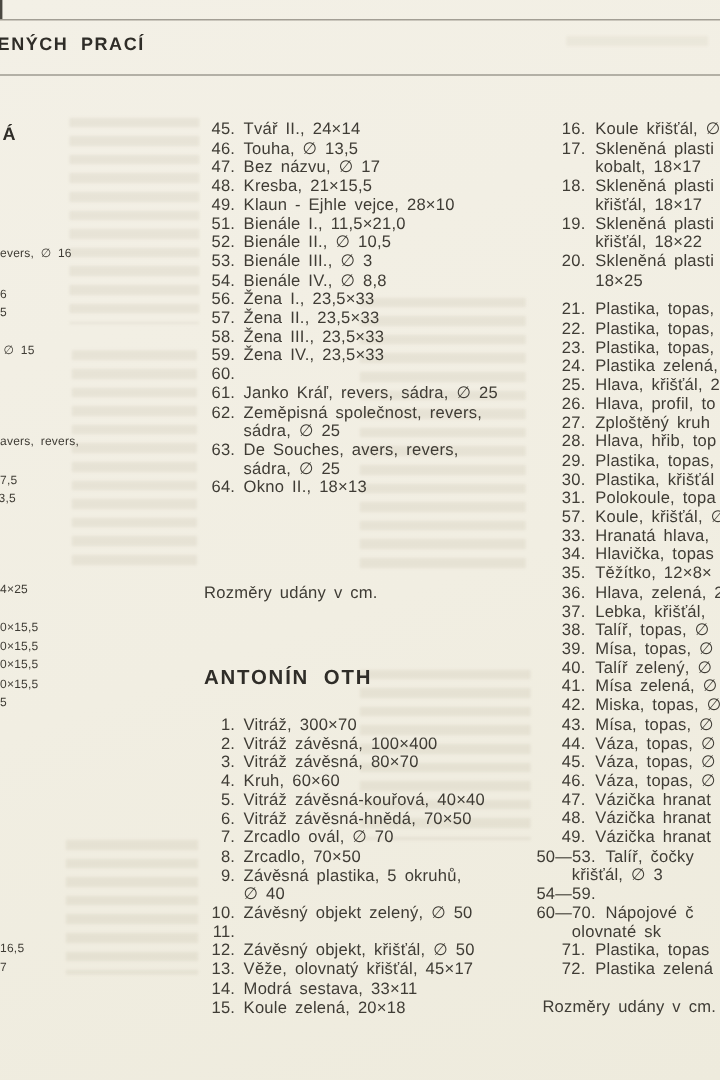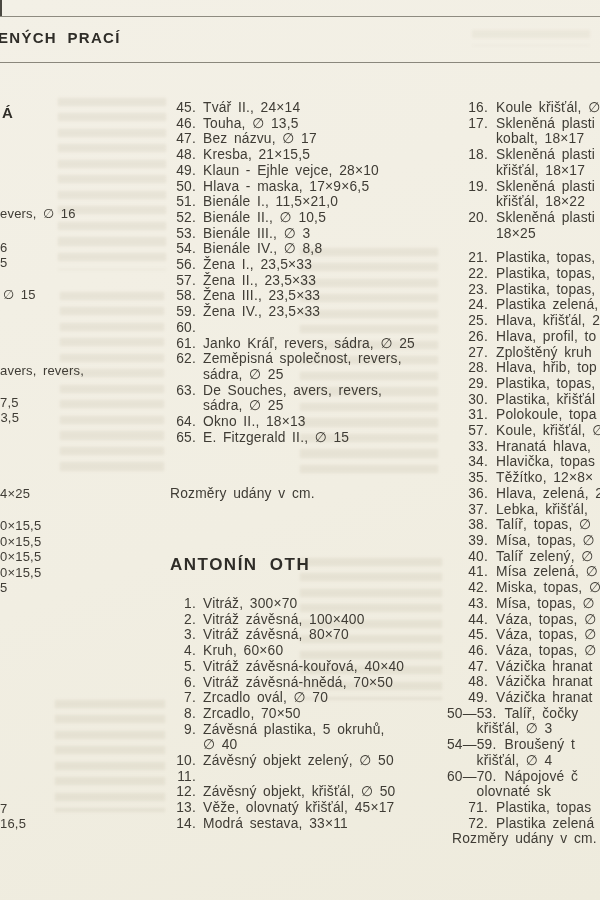--- a/index.html
+++ b/index.html
@@ -35,37 +35,37 @@
     font-size:15px; font-weight:bold; letter-spacing:1.3px; word-spacing:5px;
     color:#2f2d28;
   }
 
   .col-left-heading {
     position:absolute; left:2px; top:104px;
     font-size:15px; font-weight:bold; color:#2f2d28;
   }
 
   #left-fragments .frag {
-    position:absolute; left:0; font-size:13px; letter-spacing:.2px; word-spacing:2.5px;
+    position:absolute; left:0; font-size:10px; letter-spacing:.2px; word-spacing:2.5px;
     white-space:nowrap;
   }
   #left-fragments .frag:nth-of-type(1)  { top:206px; }
   #left-fragments .frag:nth-of-type(2)  { top:240px; }
   #left-fragments .frag:nth-of-type(3)  { top:255px; }
   #left-fragments .frag:nth-of-type(4)  { top:287px; left:3px; }
   #left-fragments .frag:nth-of-type(5)  { top:363px; }
   #left-fragments .frag:nth-of-type(6)  { top:395px; }
   #left-fragments .frag:nth-of-type(7)  { top:410px; left:-7px; }
   #left-fragments .frag:nth-of-type(8)  { top:486px; }
   #left-fragments .frag:nth-of-type(9)  { top:518px; }
   #left-fragments .frag:nth-of-type(10) { top:534px; }
   #left-fragments .frag:nth-of-type(11) { top:549px; }
   #left-fragments .frag:nth-of-type(12) { top:565px; }
   #left-fragments .frag:nth-of-type(13) { top:580px; }
-  #left-fragments .frag:nth-of-type(14) { top:816px; }
+  #left-fragments .frag:nth-of-type(14) { top:785px; }
   #left-fragments .frag:nth-of-type(15) { top:801px; }
 
   .list {
     position:absolute; margin:0; padding:0; list-style:none;
     font-size:13.8px; line-height:15.7px; letter-spacing:.2px; word-spacing:2.5px;
   }
   .list li { display:flex; align-items:flex-start; }
   .list .num { flex:none; min-width:26px; text-align:right; margin-right:7px; white-space:nowrap; }
   .list .text { white-space:pre-line; }
 
@@ -141,24 +141,20 @@
     </li>
       <li style="">
       <span class="num">48.</span>
       <span class="text">Kresba, 21×15,5</span>
     </li>
       <li style="">
       <span class="num">49.</span>
       <span class="text">Klaun - Ejhle vejce, 28×10</span>
     </li>
       <li style="">
-      <span class="num">50.</span>
-      <span class="text">Hlava - maska, 17×9×6,5</span>
-    </li>
-      <li style="">
       <span class="num">51.</span>
       <span class="text">Bienále I., 11,5×21,0</span>
     </li>
       <li style="">
       <span class="num">52.</span>
       <span class="text">Bienále II., ∅ 10,5</span>
     </li>
       <li style="">
       <span class="num">53.</span>
       <span class="text">Bienále III., ∅ 3</span>
@@ -196,24 +192,20 @@
 sádra, ∅ 25</span>
     </li>
       <li style="">
       <span class="num">63.</span>
       <span class="text">De Souches, avers, revers,
 sádra, ∅ 25</span>
     </li>
       <li style="">
       <span class="num">64.</span>
       <span class="text">Okno II., 18×13</span>
-    </li>
-      <li style="">
-      <span class="num">65.</span>
-      <span class="text">E. Fitzgerald II., ∅ 15</span>
     </li>
   </ul>
 
   <div class="note" id="note-mid">Rozměry udány v cm.</div>
 
   <h2 class="artist-heading">ANTONÍN OTH</h2>
 
   <ul class="list" id="list-mid-b">
     <li style="">
       <span class="num">1.</span>
@@ -264,20 +256,24 @@
       <span class="text">Závěsný objekt, křišťál, ∅ 50</span>
     </li>
       <li style="">
       <span class="num">13.</span>
       <span class="text">Věže, olovnatý křišťál, 45×17</span>
     </li>
       <li style="">
       <span class="num">14.</span>
       <span class="text">Modrá sestava, 33×11</span>
     </li>
+      <li style="">
+      <span class="num">15.</span>
+      <span class="text">Koule zelená, 20×18</span>
+    </li>
   </ul>
 
   <ul class="list" id="list-right">
     <li style="">
       <span class="num">16.</span>
       <span class="text">Koule křišťál, ∅</span>
     </li>
       <li style="">
       <span class="num">17.</span>
       <span class="text">Skleněná plasti
@@ -414,22 +410,20 @@
       <span class="num">49.</span>
       <span class="text">Vázička hranat</span>
     </li>
       <li style="" class="range">
       <span class="num">50—53.</span>
       <span class="text">Talíř, čočky
 křišťál, ∅ 3</span>
     </li>
       <li style="" class="range">
       <span class="num">54—59.</span>
-      <span class="text">Broušený t
-křišťál, ∅ 4</span>
     </li>
       <li style="" class="range">
       <span class="num">60—70.</span>
       <span class="text">Nápojové č
 olovnaté sk</span>
     </li>
       <li style="">
       <span class="num">71.</span>
       <span class="text">Plastika, topas</span>
     </li>

